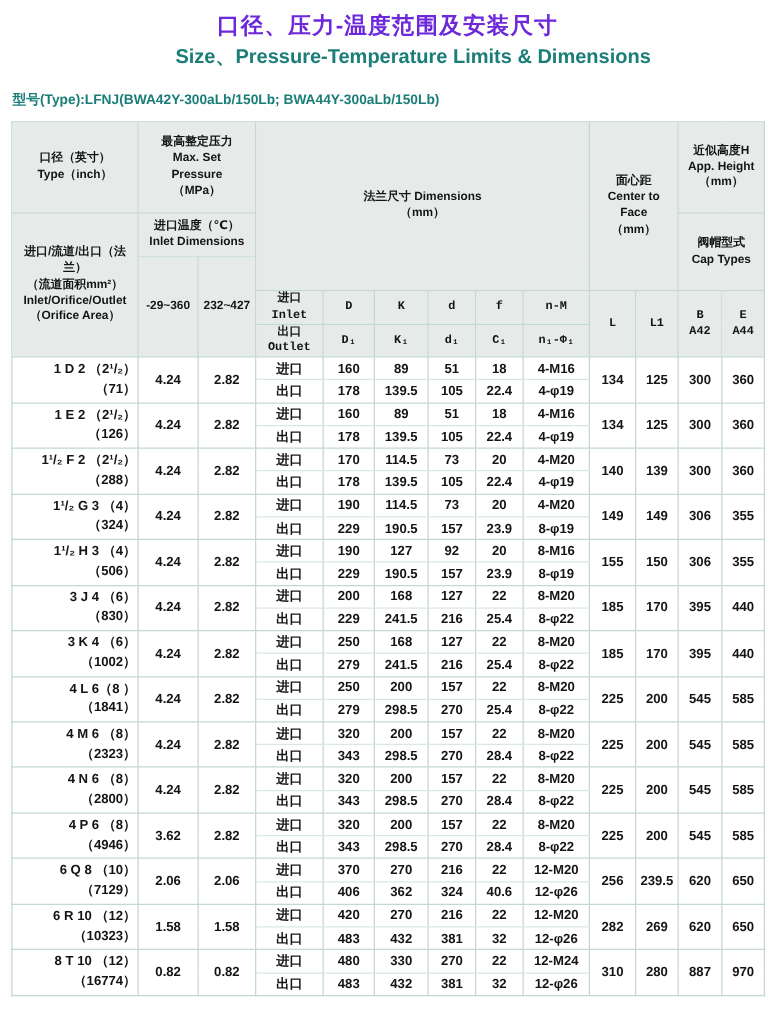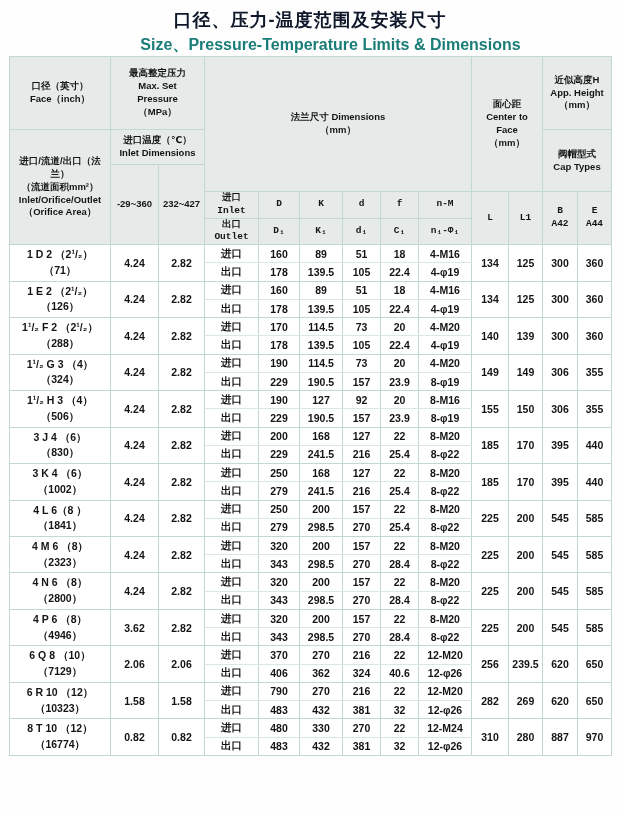--- a/index.html
+++ b/index.html
@@ -4,52 +4,53 @@
 <style>
   * { box-sizing: border-box; }
   html,body { margin:0; padding:0; }
   body {
     width:620px; height:814px;
     background:#fdfefd;
     font-family:"Liberation Sans","DejaVu Sans",sans-serif;
     color:#1a1a1a;
   }
   .title-block { text-align:center; padding-top:8px; }
-  .title-zh { font-size:18px; font-weight:bold; color:#0f172a; letter-spacing:1px; }
+  .title-zh { font-size:18px; font-weight:bold; color:#6d28d9; letter-spacing:1px; }
   .title-en { font-size:16px; font-weight:bold; color:#1a7d78; margin-top:3px;padding-left:41px; }
   .type-line { margin:16px 0 10px 10px; font-size:11px; font-weight:bold; color:#1a7d78; }
   table {
     border-collapse:collapse; table-layout:fixed;
     width:602px; height:700px; margin:0 9px;
   }
   td {
     border:1px solid #c3d7d4; text-align:center; vertical-align:middle;
     padding:0 1px; overflow:hidden;
   }
   thead td {
     background:#e6ebe9; font-weight:bold; font-size:9.5px; line-height:1.35; color:#141414;
   }
   tbody td { background:#ffffff; font-weight:bold; font-size:10.5px; color:#141414; }
   tbody td.lb { border-bottom-color:#dbe7e5; }
-  .size-cell { font-size:10.5px; line-height:1.5; }
+  .size-cell { font-size:10.5px; line-height:1.5;text-align:right; }
   tr.hr1 { height:73px; }
   tr.hr2 { height:21px; }
   tr.hr3 { height:14px; }
   tr.hr4 { height:27px; }
   tr.hr5 { height:20px;font-family:Liberation Mono, monospace; }
 </style>
 </head>
 <body>
 
 <div>
   <div class="title-block">
     <div class="title-zh">口径、压力-温度范围及安装尺寸</div>
     <div class="title-en">Size、Pressure-Temperature Limits &amp; Dimensions</div>
   </div>
 
+  <div class="type-line">型号(Type):LFNJ(BWA42Y-300aLb/150Lb; BWA44Y-300aLb/150Lb)</div>
 
   <table>
     <colgroup>
       <col style="width:101px">
         <col style="width:48px">
         <col style="width:46px">
       <col style="width:54px">
         <col style="width:41px">
         <col style="width:43px">
       <col style="width:38px">
@@ -57,21 +58,21 @@
         <col style="width:53px">
       <col style="width:37px">
         <col style="width:34px">
         <col style="width:35px">
         <col style="width:34px">
     </colgroup>
     <thead>
       <tr class="hr1">
         <td>
           <div>口径（英寸）</div>
-          <div>Face（inch）</div>
+          <div>Type（inch）</div>
         </td>
         <td colspan="2">
           <div>最高整定压力</div>
           <div>Max. Set</div>
           <div>Pressure</div>
           <div>（MPa）</div>
         </td>
         <td colspan="6" rowspan="4">
           <div>法兰尺寸 Dimensions</div>
           <div>（mm）</div>
@@ -450,21 +451,21 @@
           <td>12-φ26</td>
         </tr>
         <tr>
     <td class="size-cell" rowspan="2">
       <div>6 R 10 （12）</div>
       <div>（10323）</div>
     </td>
     <td rowspan="2">1.58</td>
     <td rowspan="2">1.58</td>
     <td class="lb">进口</td>
-          <td class="lb">790</td>
+          <td class="lb">420</td>
           <td class="lb">270</td>
           <td class="lb">216</td>
           <td class="lb">22</td>
           <td class="lb">12-M20</td>
           <td rowspan="2">282</td>
     <td rowspan="2">269</td>
     <td rowspan="2">620</td>
     <td rowspan="2">650</td>
   </tr>
   <tr>

